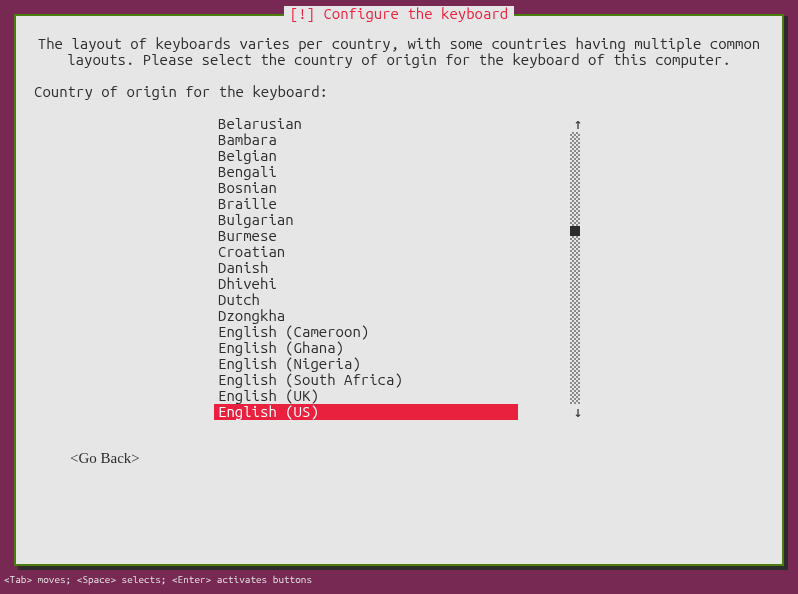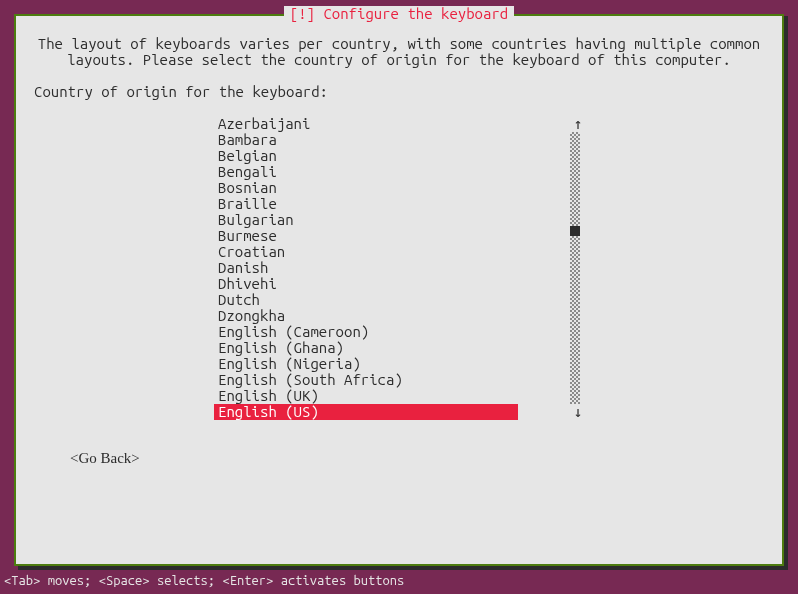--- a/index.html
+++ b/index.html
@@ -109,36 +109,36 @@
       margin-top: 30px;
       margin-left: 36px;
       cursor: pointer;
       font-family: Liberation Serif, serif;
     }
     .footer {
       position: absolute;
       left: 4px;
       bottom: 6px;
       color: #e6e6e6;
-      font-size: 13px;
+      font-size: 10px;
     }
   </style>
 </head>
 <body>
 
 <div class="window">
   <div class="title-wrap">
     <span class="title">[!] Configure the keyboard</span>
   </div>
   <div class="inner">
     <div class="body-text">The layout of keyboards varies per country, with some countries having multiple common layouts. Please select the country of origin for the keyboard of this computer.</div>
     <div class="prompt">Country of origin for the keyboard:</div>
     <div class="list-area" id="list-area">
         <div>
-          <div class="list-item">Azerbaijani</div>
+          <div class="list-item">Belarusian</div>
           <div class="list-item">Bambara</div>
           <div class="list-item">Belgian</div>
           <div class="list-item">Bengali</div>
           <div class="list-item">Bosnian</div>
           <div class="list-item">Braille</div>
           <div class="list-item">Bulgarian</div>
           <div class="list-item">Burmese</div>
           <div class="list-item">Croatian</div>
           <div class="list-item">Danish</div>
           <div class="list-item">Dhivehi</div>

